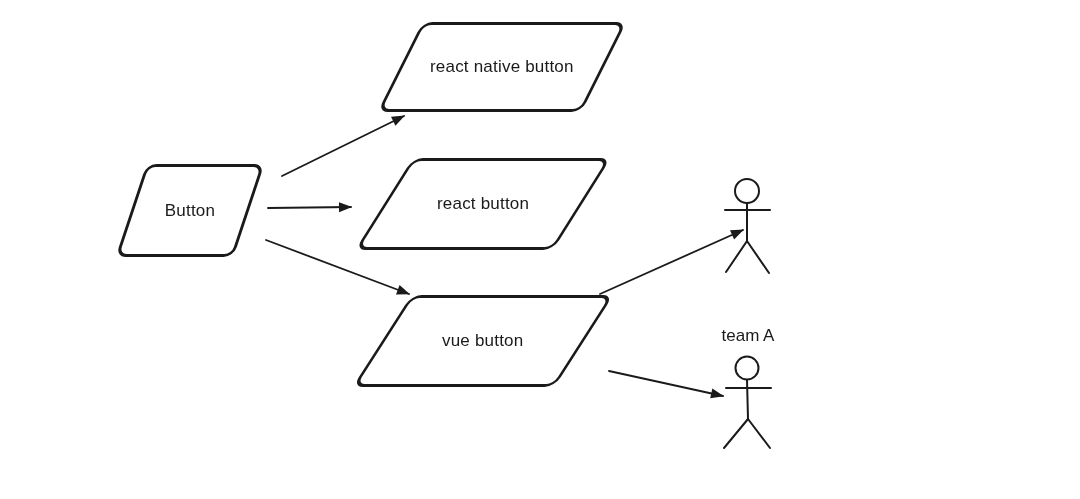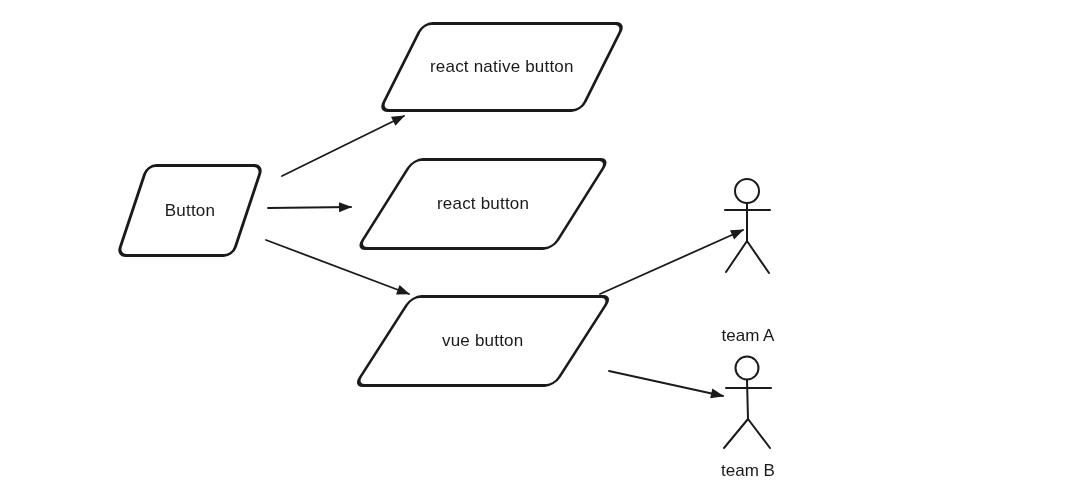--- a/index.html
+++ b/index.html
@@ -103,15 +103,14 @@
 
   <div class="node node-react">
     <span class="node-label">react button</span>
   </div>
 
   <div class="node node-vue">
     <span class="node-label">vue button</span>
   </div>
 
   <div class="actor-label actor-label-a">team A</div>
-  <div class="actor-label actor-label-b">team B</div>
 
 </div>
 
 </body></html>

